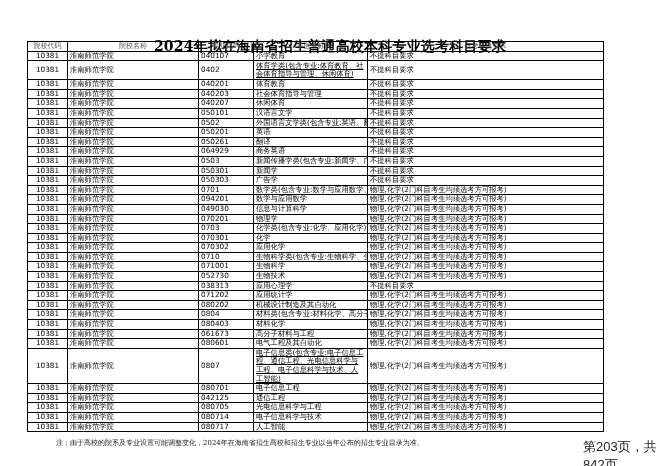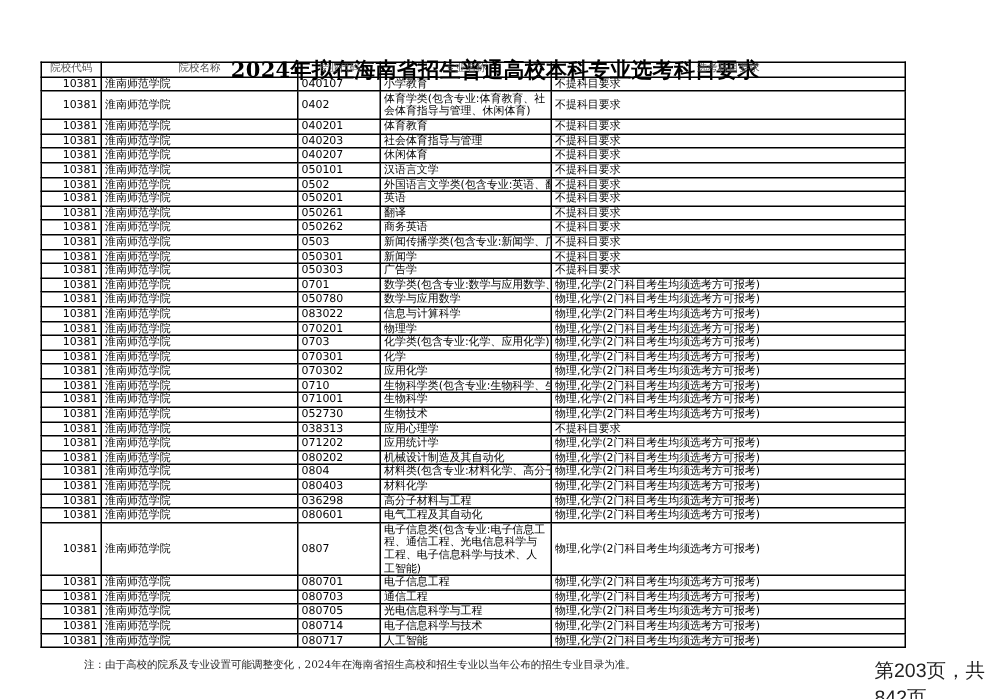--- a/index.html
+++ b/index.html
@@ -5,24 +5,24 @@
   html, body { margin: 0; padding: 0; background: #ffffff; }
   body { width: 660px; height: 466px; position: relative; overflow: hidden;
          font-family: "DejaVu Sans", "Liberation Sans", sans-serif; color: #000; }
   .title { position: absolute; left: 0; top: 22px; width: 660px; text-align: center;
            font-family: "DejaVu Serif", "Liberation Serif", serif; font-size: 14px; font-weight: bold;
            letter-spacing: 0.2px; margin-top: 16px; }
   table.grid { position: absolute; left: 27px; top: 41px; width: 576px;
                border-collapse: collapse; table-layout: fixed; }
   table.grid td, table.grid th { border: 1px solid #000; padding: 0 2px; font-size: 7.3px;
                line-height: 8.6px; height: 8.6px; overflow: hidden; white-space: nowrap; }
-  table.grid th { font-weight: normal; color: #555; font-family: Liberation Mono, monospace;
+  table.grid th { font-weight: normal; color: #555; font-family: Liberation Serif, serif;
                font-size: 7px; text-align: center; }
-  table.grid td.c-code { text-align: right; }
-  table.grid td.wrap { white-space: normal; }
+  table.grid td.c-code { text-align: center; }
+  table.grid td.wrap { white-space: normal; text-decoration: underline; }
   col.c1 { width: 40px; } col.c2 { width: 131px; } col.c3 { width: 55px; }
   col.c4 { width: 114px; } col.c5 { width: 236px; }
   tr.tall td { height: 18px; }
   .footer-note { position: absolute; left: 56px; top: 438px; font-size: 7px;
                  font-family: "DejaVu Serif", "Liberation Serif", serif; color: #222; }
   .footer-page { position: absolute; left: 583px; top: 438px; font-size: 13px;
                  font-family: Liberation Sans, sans-serif; color: #222; }
 </style>
 </head>
 <body>
@@ -106,21 +106,21 @@
       <tr>
         <td class="c-code">10381</td>
         <td>淮南师范学院</td>
         <td>050261</td>
         <td>翻译</td>
         <td>不提科目要求</td>
       </tr>
       <tr>
         <td class="c-code">10381</td>
         <td>淮南师范学院</td>
-        <td>050262</td>
+        <td>064929</td>
         <td>商务英语</td>
         <td>不提科目要求</td>
       </tr>
       <tr>
         <td class="c-code">10381</td>
         <td>淮南师范学院</td>
         <td>0503</td>
         <td>新闻传播学类(包含专业:新闻学、广告学)</td>
         <td>不提科目要求</td>
       </tr>
@@ -141,28 +141,28 @@
       <tr>
         <td class="c-code">10381</td>
         <td>淮南师范学院</td>
         <td>0701</td>
         <td>数学类(包含专业:数学与应用数学、信息与计算科学)</td>
         <td>物理,化学(2门科目考生均须选考方可报考)</td>
       </tr>
       <tr>
         <td class="c-code">10381</td>
         <td>淮南师范学院</td>
-        <td>050780</td>
+        <td>094201</td>
         <td>数学与应用数学</td>
         <td>物理,化学(2门科目考生均须选考方可报考)</td>
       </tr>
       <tr>
         <td class="c-code">10381</td>
         <td>淮南师范学院</td>
-        <td>083022</td>
+        <td>049030</td>
         <td>信息与计算科学</td>
         <td>物理,化学(2门科目考生均须选考方可报考)</td>
       </tr>
       <tr>
         <td class="c-code">10381</td>
         <td>淮南师范学院</td>
         <td>070201</td>
         <td>物理学</td>
         <td>物理,化学(2门科目考生均须选考方可报考)</td>
       </tr>
@@ -239,21 +239,21 @@
       <tr>
         <td class="c-code">10381</td>
         <td>淮南师范学院</td>
         <td>080403</td>
         <td>材料化学</td>
         <td>物理,化学(2门科目考生均须选考方可报考)</td>
       </tr>
       <tr>
         <td class="c-code">10381</td>
         <td>淮南师范学院</td>
-        <td>036298</td>
+        <td>061673</td>
         <td>高分子材料与工程</td>
         <td>物理,化学(2门科目考生均须选考方可报考)</td>
       </tr>
       <tr>
         <td class="c-code">10381</td>
         <td>淮南师范学院</td>
         <td>080601</td>
         <td>电气工程及其自动化</td>
         <td>物理,化学(2门科目考生均须选考方可报考)</td>
       </tr>
@@ -267,21 +267,21 @@
       <tr>
         <td class="c-code">10381</td>
         <td>淮南师范学院</td>
         <td>080701</td>
         <td>电子信息工程</td>
         <td>物理,化学(2门科目考生均须选考方可报考)</td>
       </tr>
       <tr>
         <td class="c-code">10381</td>
         <td>淮南师范学院</td>
-        <td>080703</td>
+        <td>042125</td>
         <td>通信工程</td>
         <td>物理,化学(2门科目考生均须选考方可报考)</td>
       </tr>
       <tr>
         <td class="c-code">10381</td>
         <td>淮南师范学院</td>
         <td>080705</td>
         <td>光电信息科学与工程</td>
         <td>物理,化学(2门科目考生均须选考方可报考)</td>
       </tr>

